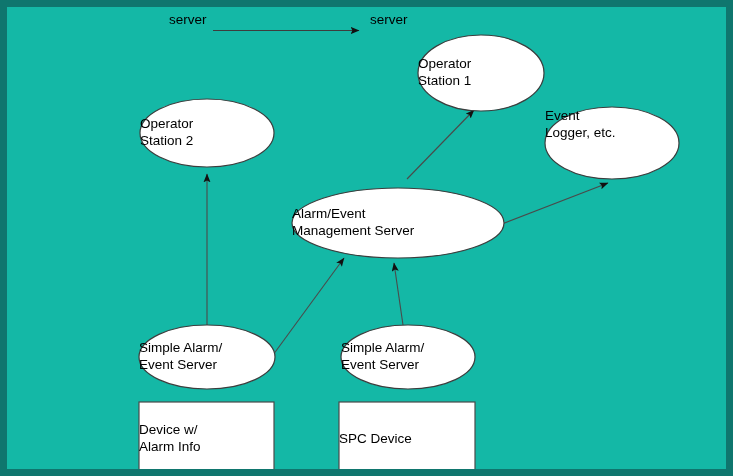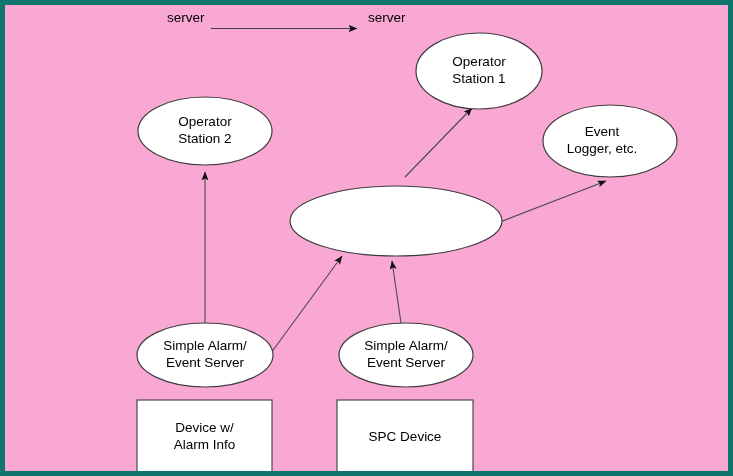--- a/index.html
+++ b/index.html
@@ -7,35 +7,34 @@
     padding: 0;
     background: #ffffff;
   }
   body {
     font-family: "Liberation Sans", sans-serif;
   }
   #diagram-frame {
     position: relative;
     width: 733px;
     height: 476px;
-    background: #f9a8d4;
-    border: 5px solid #0f766e;
+    background: #14b8a6;
+    border: 7px solid #0f766e;
     box-sizing: border-box;
     overflow: hidden;
   }
   #diagram-svg {
     position: absolute;
     left: 0;
     top: 0;
     width: 733px;
     height: 476px;
   }
   .node-label {
     position: absolute;
-    text-align: center;
     font-size: 13.5px;
     line-height: 17px;
     color: #000000;
     white-space: pre-line;
     pointer-events: none;
   }
   .axis-label {
     position: absolute;
     font-size: 13.5px;
     line-height: 16px;
@@ -89,23 +88,25 @@
   <div class="axis-label" style="left:162px; top:5px;">server</div>
 
   <div class="axis-label" style="left:363px; top:5px;">server</div>
 
   <div class="node-label" style="left:411px; top:48px; width:126px;">Operator
 Station 1</div>
 
   <div class="node-label" style="left:133px; top:108px; width:134px;">Operator
 Station 2</div>
 
-  <div class="node-label" style="left:538px; top:118px; width:118px;">Event
+  <div class="node-label" style="left:538px; top:100px; width:118px;">Event
 Logger, etc.</div>
 
+  <div class="node-label" style="left:285px; top:198px; width:212px;">Alarm/Event
+Management Server</div>
 
   <div class="node-label" style="left:132px; top:332px; width:136px;">Simple Alarm/
 Event Server</div>
 
   <div class="node-label" style="left:334px; top:332px; width:134px;">Simple Alarm/
 Event Server</div>
 
   <div class="node-label" style="left:132px; top:414px; width:135px;">Device w/
 Alarm Info</div>
 

